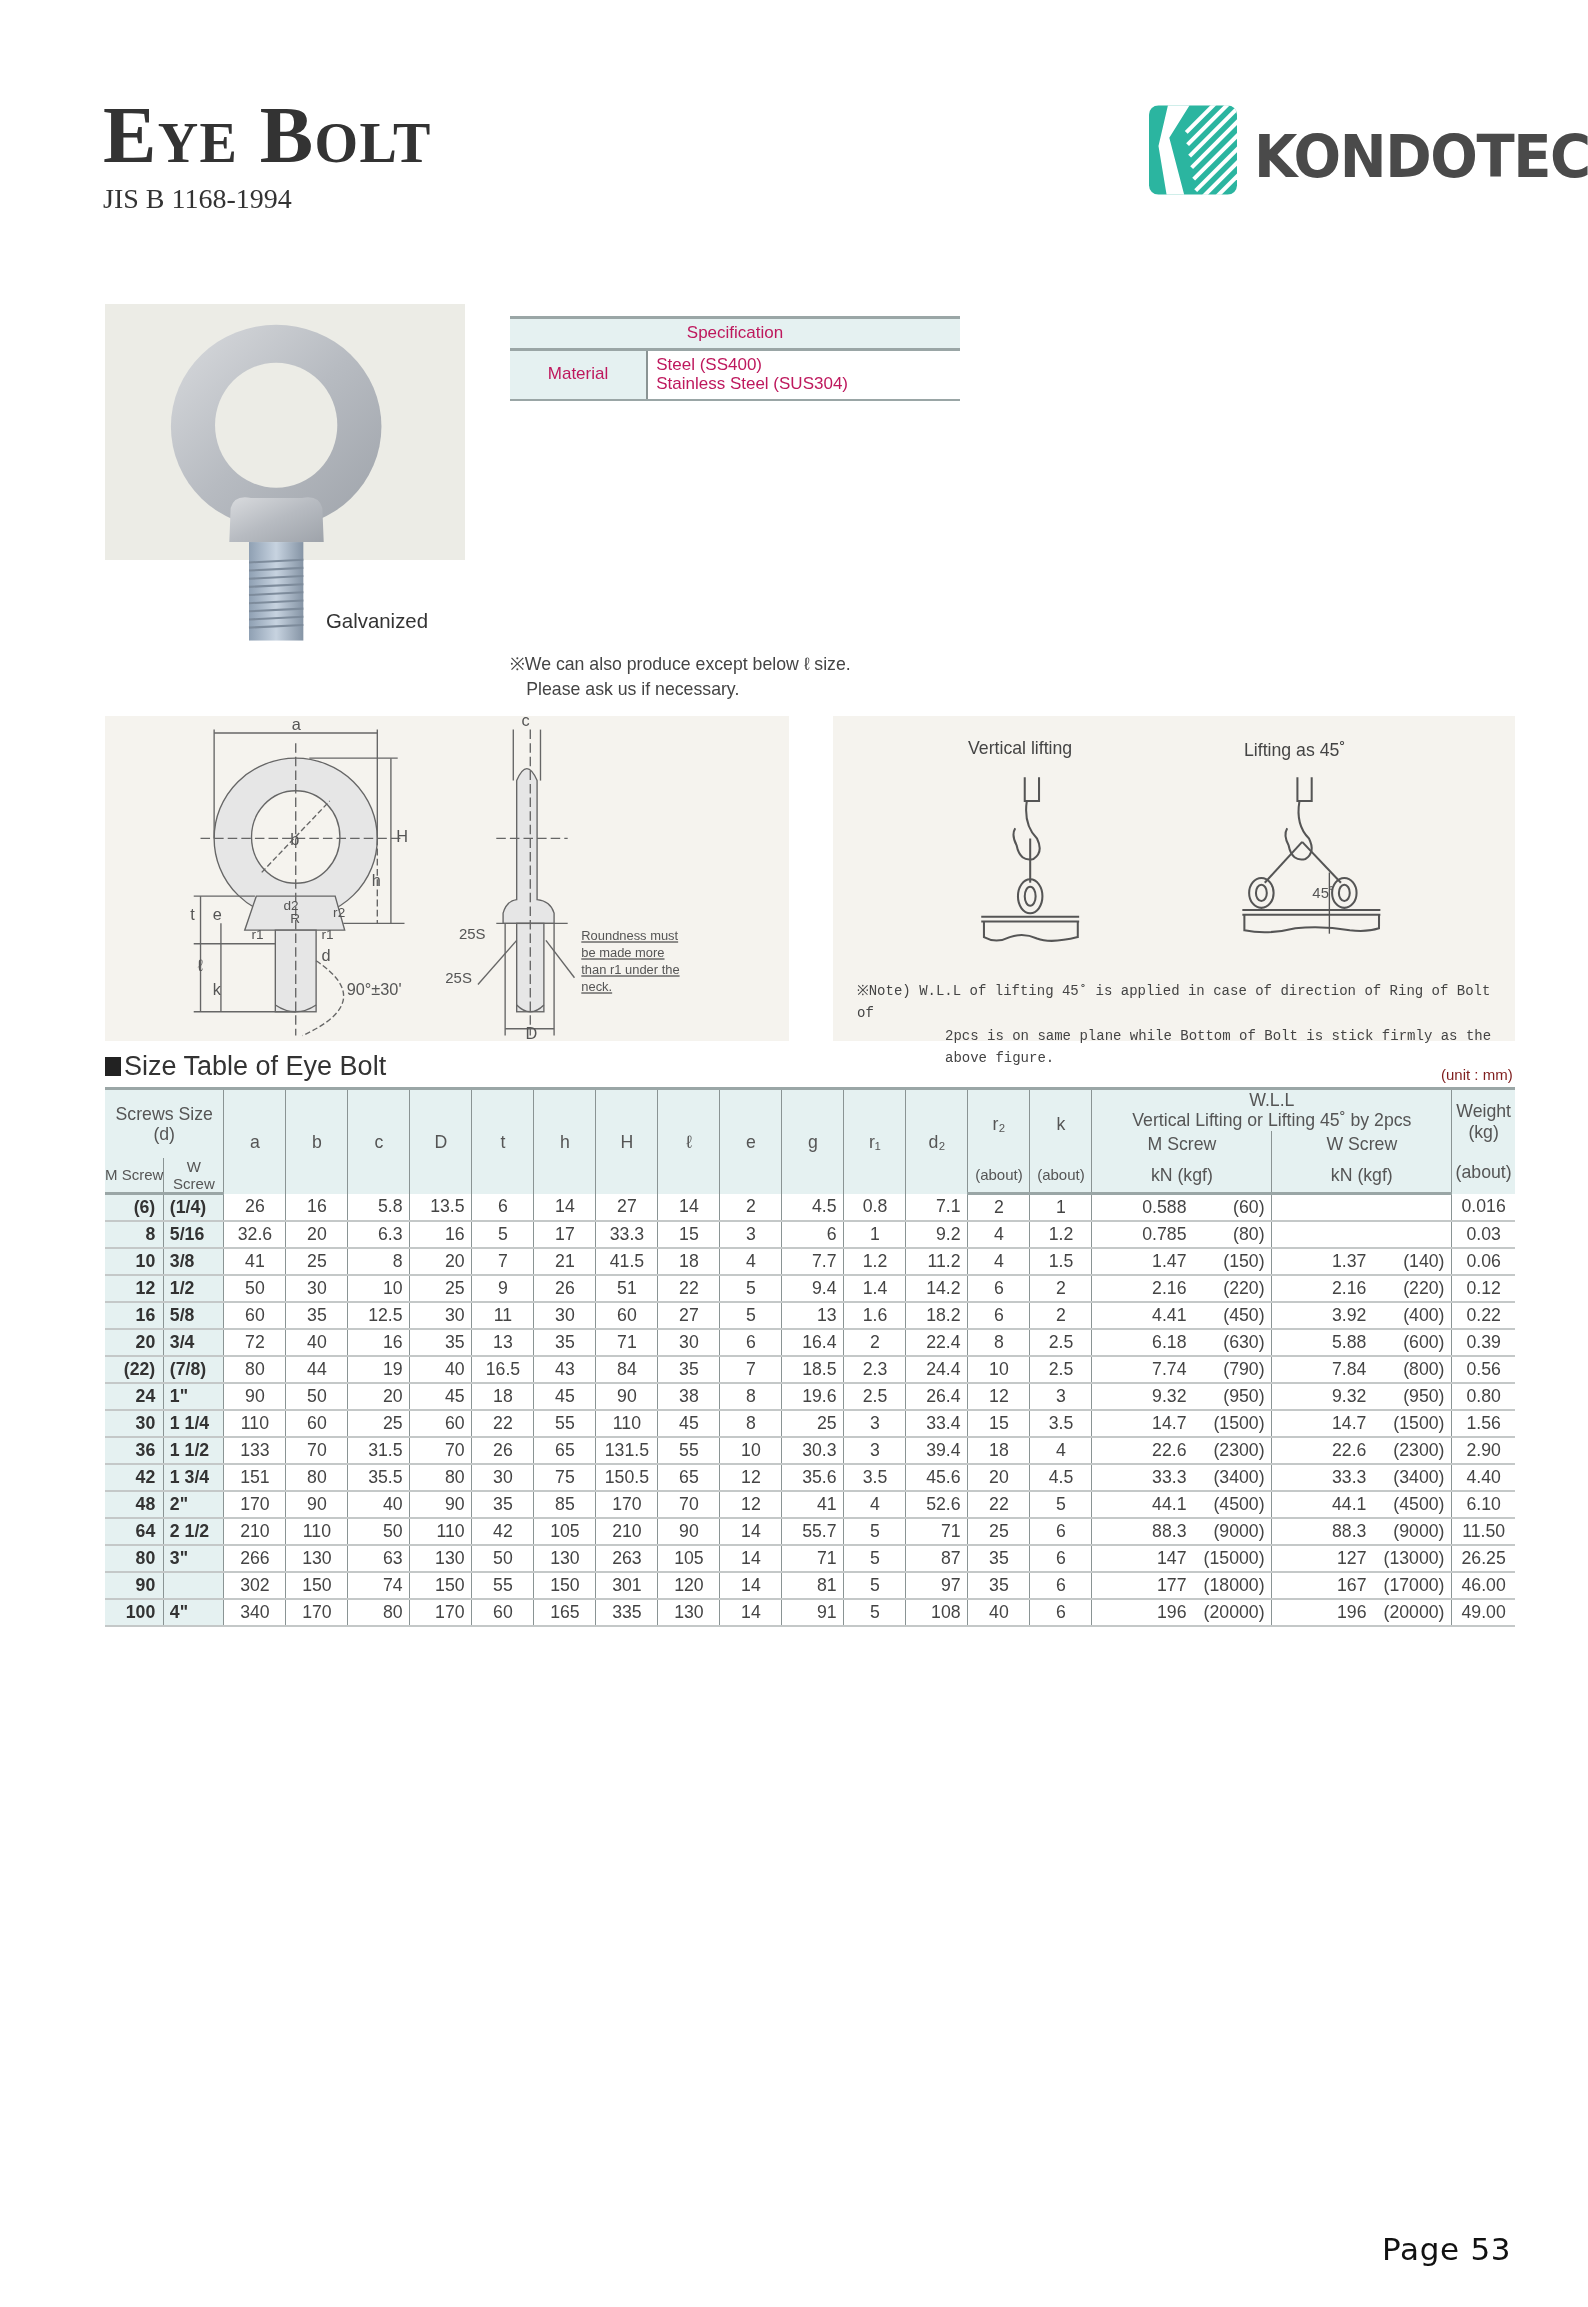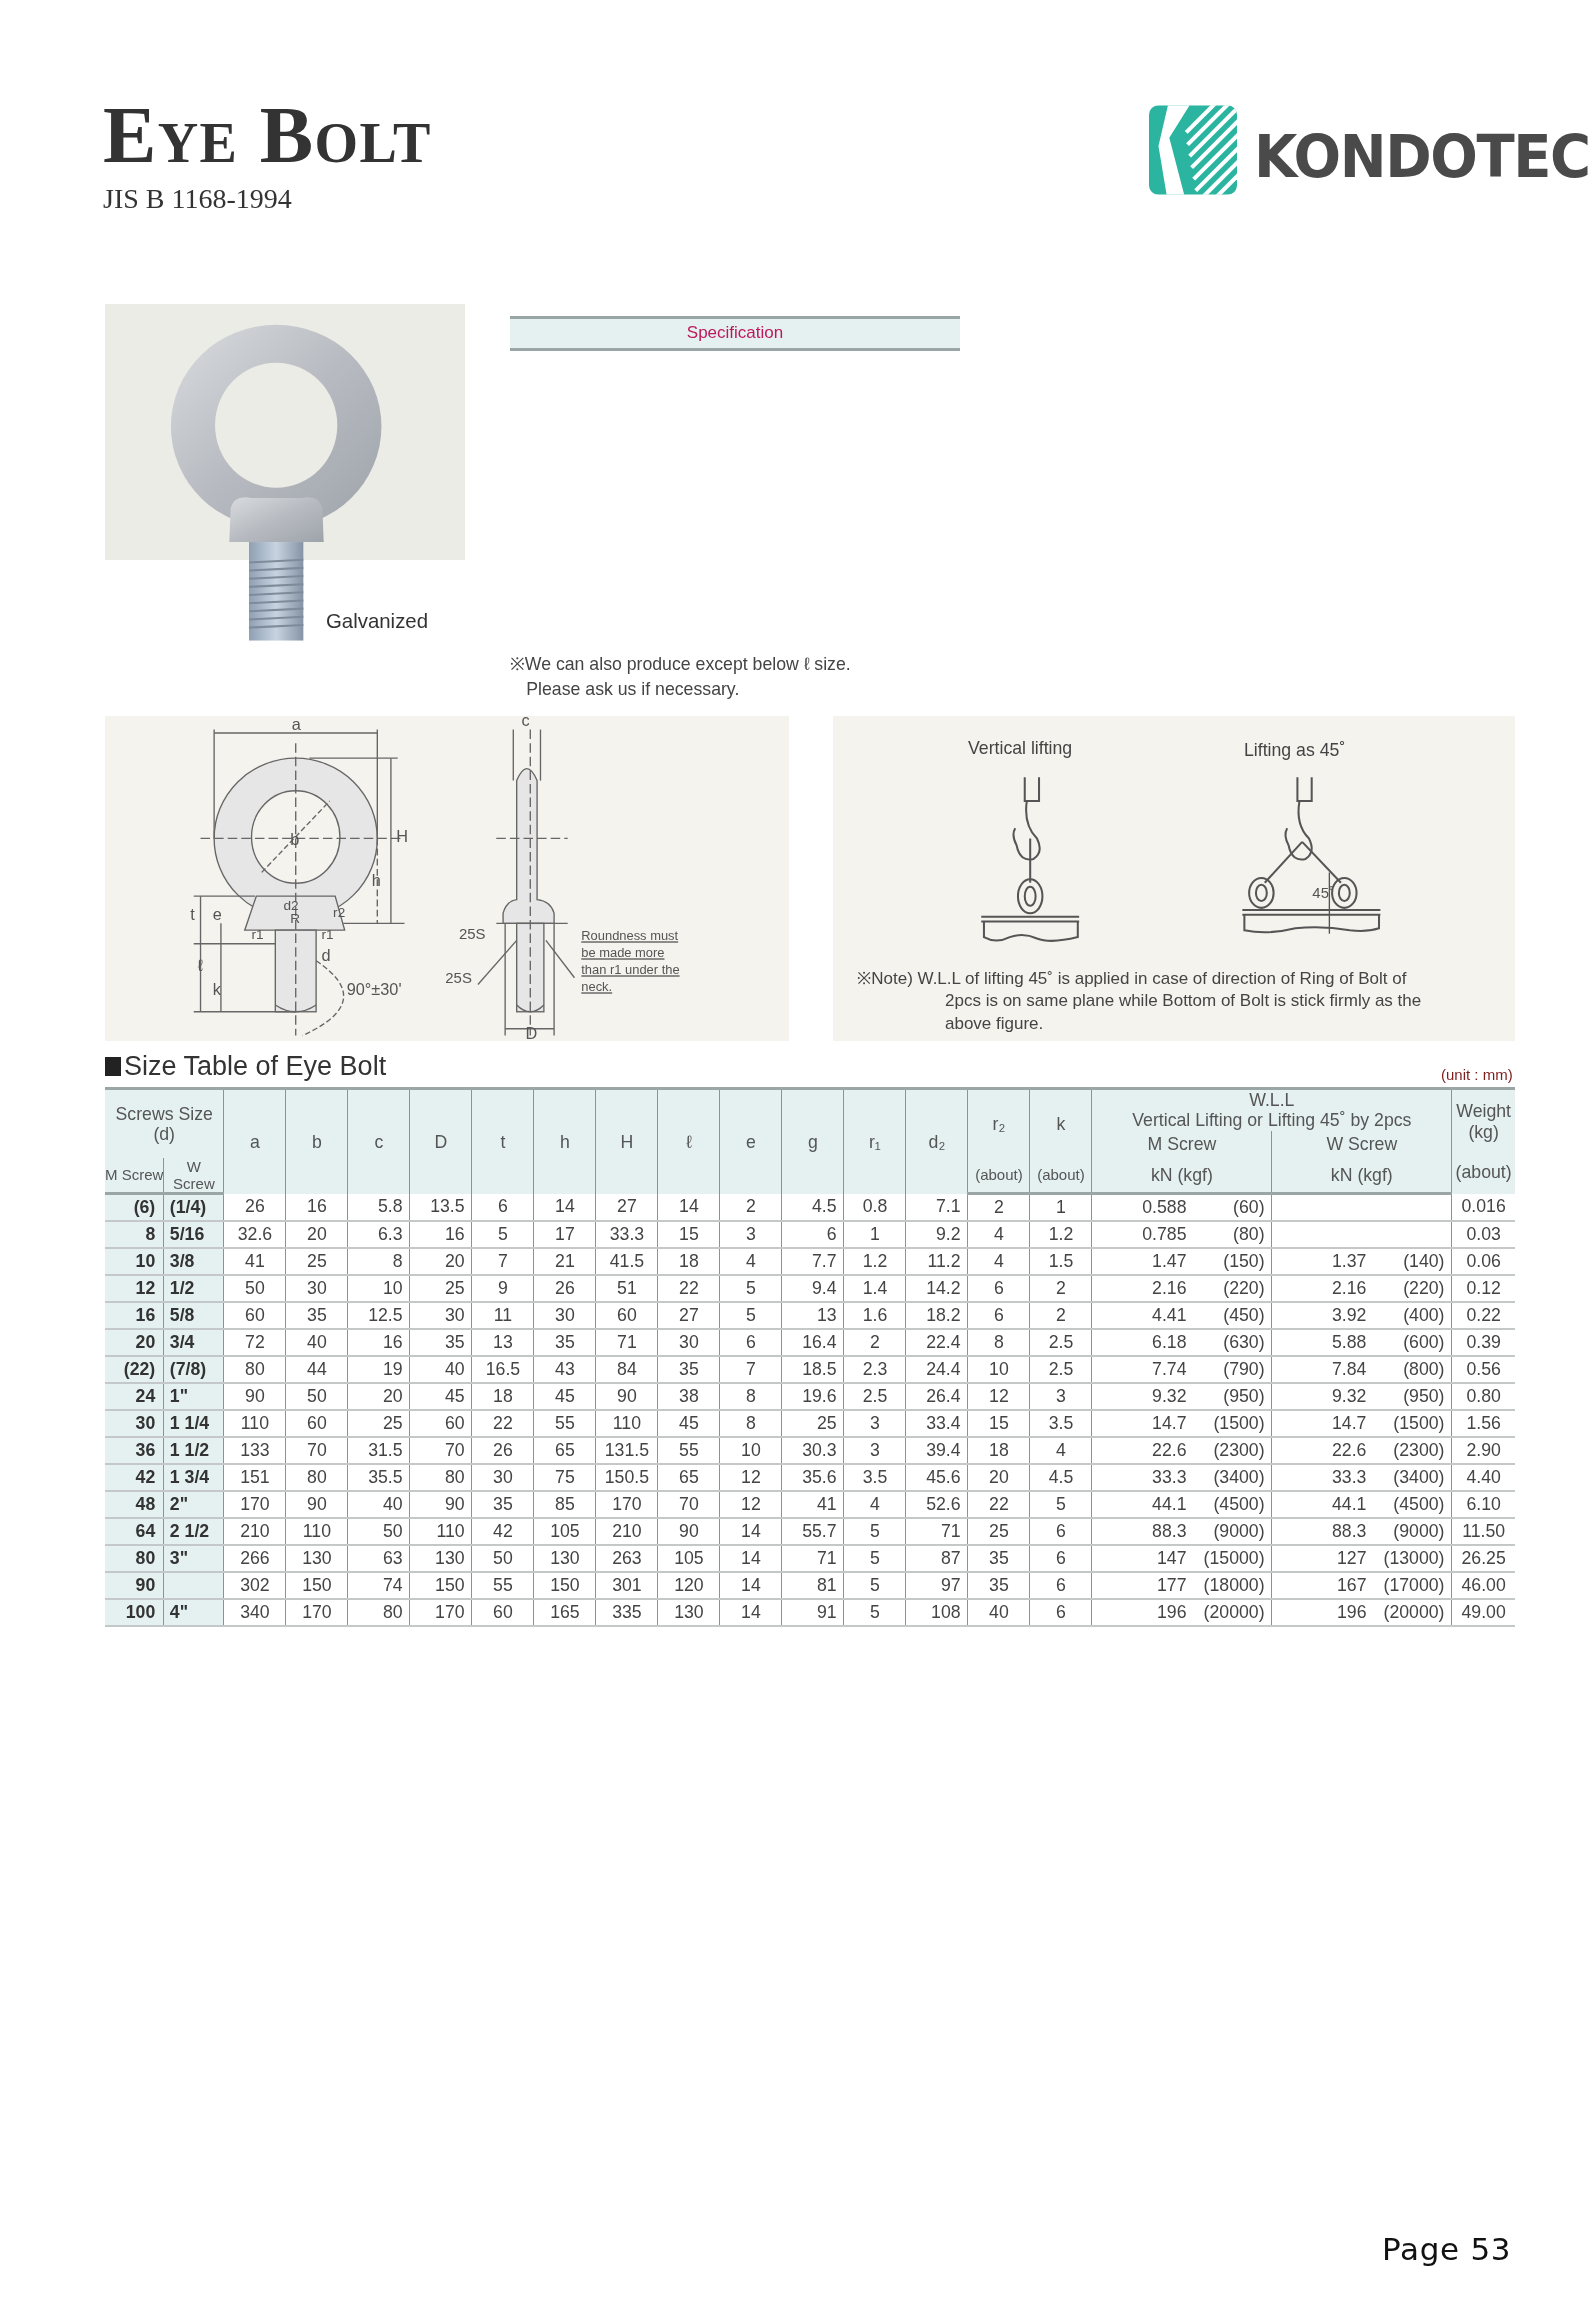--- a/index.html
+++ b/index.html
@@ -28,21 +28,21 @@
   #spec .val { padding-left:8.2px; line-height:1.1; }
   #spec tr.r1 td { height:48px; border-bottom:2.7px solid #9aa6a6; }
   #spec tr.r2 td { height:52px; border-bottom:3.4px solid #9aa6a6; }
   #spec .indent { display:block; padding-left:61px; }
 
   #note1 { left:510px; top:626px; font-size:17.7px; color:#444; line-height:24.5px;margin-top:26px; }
 
   
   #diagram { left:105px; top:716px; width:684px; height:325px; background:#f5f3ee; }
   #lifting { left:833px; top:716px; width:682px; height:325px; background:#f5f3ee; }
-  #lifting-note { position:absolute; left:24px; top:252px; width:646px; font-size:17px; line-height:22.4px; color:#444; }
+  #lifting-note { position:absolute; left:24px; top:264px; width:646px; font-size:14px; line-height:22.4px; color:#444;font-family:Liberation Mono, monospace; }
   #lifting-note .ind { display:block; padding-left:88px; }
   .lift-title { position:absolute; font-size:17.7px; color:#444; }
 
   
   #size-title { left:105px; top:1051px; font-size:27px; color:#333; }
   #size-title .sq { display:inline-block; width:16.3px; height:19px; background:#222; margin-right:2.7px; vertical-align:-1.4px; }
   #unit { left:1441px; top:1066px; font-size:15px; color:#7f1d1d; }
 
   #size { left:105px; top:1087px; width:1410px; border-collapse:collapse; font-size:17.7px; color:#444; table-layout:fixed; }
   #size th { background:#e5f1f1; font-weight:400; color:#555; text-align:center; border-left:1.4px solid #8a9494; padding:0; line-height:1.15; }
@@ -121,20 +121,27 @@
       <line x1="212" y1="476" x2="292" y2="472"></line>
     </g>
   </svg>
   <div id="photo-label">Galvanized</div>
 </div>
 
 <table id="spec" class="abs">
   <tbody>
       <tr>
     <th class="hdr" colspan="2">Specification</th>
+  </tr>
+  <tr class="r1">
+    <td class="lbl">Material</td>
+    <td class="val">
+      <span style="display:block">Steel (SS400)</span>
+      <span style="display:block">Stainless Steel (SUS304)</span>
+    </td>
   </tr>
 </tbody>
   </table>
 
 <div id="note1" class="abs">
   <div>※We can also produce except below ℓ size.</div>
   <div style="padding-left:16.3px">Please ask us if necessary.</div>
 </div>
 
 <div id="diagram" class="abs">

